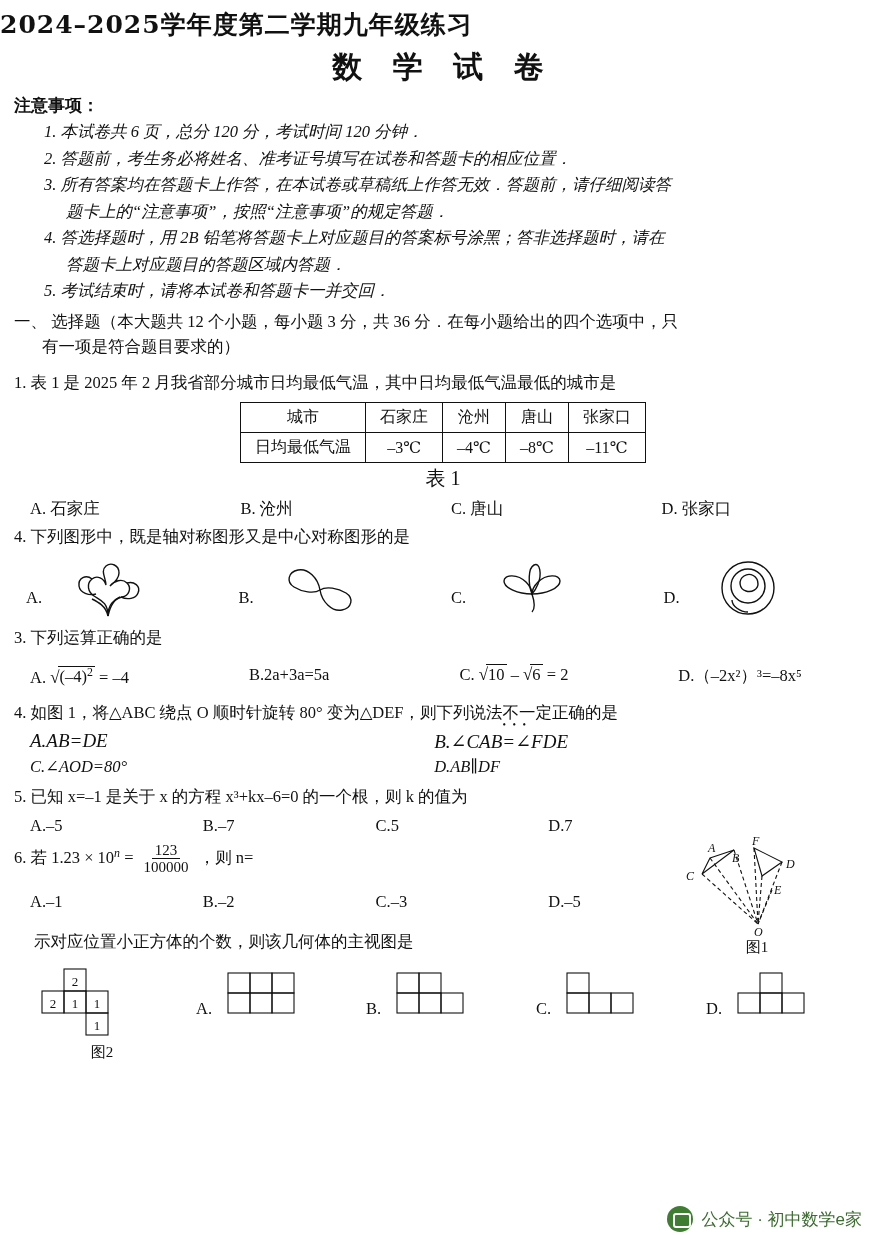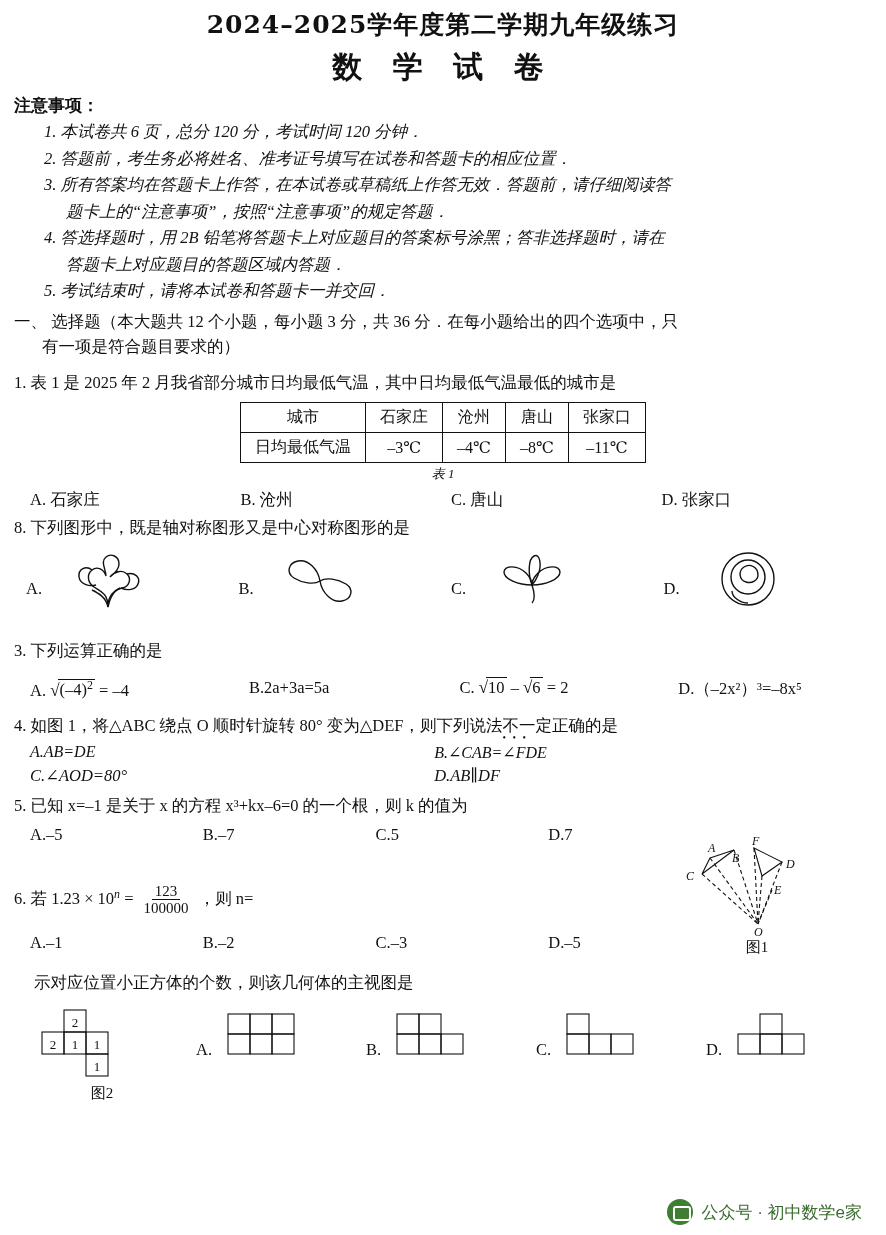--- a/index.html
+++ b/index.html
@@ -15,21 +15,20 @@
     position: relative;
     overflow: hidden;
   }
   .page {
     position: relative;
     width: 886px;
     height: 1235px;
     padding: 0;
   }
   .title1 {
-    text-align: center;
     font-family: "DejaVu Serif", serif;
     font-weight: bold;
     font-size: 25px;
     letter-spacing: 1px;
     margin: 8px 0 0 0;
   }
   .title2 {
     text-align: center;
     font-family: "DejaVu Serif", serif;
     font-weight: bold;
@@ -92,23 +91,22 @@
     border-radius: 10px;
   }
   table.tbl td {
     border: 1px solid #111;
     padding: 4px 14px;
     text-align: center;
     white-space: nowrap;
   }
   .tbl-cap {
     text-align: center;
-    font-size: 13px;
+    font-size: 20px;
     margin-top: 2px;
-    font-style: italic;
   }
   .fig-row {
     display: flex;
     margin: 4px 10px 0 26px;
     align-items: flex-end;
   }
   .fig-cell {
     width: 25%;
     display: flex;
     align-items: flex-end;
@@ -153,21 +151,21 @@
     right: 34px;
     top: 820px;
     width: 190px;
     text-align: center;
   }
   .fig1-cap { font-size: 15px; margin-top: 0px; }
   .grid-cap { font-size: 15px; }
   .wm {
     position: absolute;
     right: 24px;
-    bottom: 18px;
+    bottom: 11px;
     display: flex;
     align-items: center;
     gap: 8px;
     font-size: 17px;
     color: #3b6b2f;
     font-family: "Liberation Sans", sans-serif;
   }
   .wm .circ {
     width: 26px; height: 26px; border-radius: 50%;
     background: #3f7d33;
@@ -228,21 +226,21 @@
   </tbody>
     </table>
   <div class="tbl-cap">表 1</div>
   <div class="opts">
     <div>A. 石家庄</div>
     <div>B. 沧州</div>
     <div>C. 唐山</div>
     <div>D. 张家口</div>
   </div>
 
-  <div class="q">8. 下列图形中，既是轴对称图形又是中心对称图形的是</div>
+  <div class="q">4. 下列图形中，既是轴对称图形又是中心对称图形的是</div>
   <div class="fig-row">
     <div class="fig-cell">
       <span class="fig-label">A.</span>
       <svg width="120" height="70" viewBox="0 0 120 70">
         <g fill="none" stroke="#111" stroke-width="1.4">
           <path d="M60 62 C60 48 52 46 46 42 C40 38 38 30 44 25 C49 21 56 24 58 31
                    C58 24 52 17 58 12 C63 8 71 11 71 19 C71 25 66 29 62 32
                    C66 27 74 24 79 29 C84 34 81 42 74 43 C68 44 63 48 60 62 Z"></path>
           <path d="M60 62 C60 50 66 46 72 43"></path>
           <path d="M60 62 C58 52 50 48 44 45"></path>
@@ -277,42 +275,42 @@
         <g fill="none" stroke="#111" stroke-width="1.4">
           <circle cx="62" cy="34" r="26"></circle>
           <circle cx="62" cy="32" r="17"></circle>
           <path d="M72 30 C72 22 64 18 58 22 C52 26 53 35 60 37 C66 39 72 35 72 30"></path>
           <path d="M62 58 C54 58 46 52 46 46"></path>
         </g>
       </svg>
     </div>
   </div>
 
-  <div class="q" style="margin-top:24px">3. 下列运算正确的是</div>
+  <div class="q" style="margin-top:2px">3. 下列运算正确的是</div>
   <div class="opts wide" style="margin-top:14px">
     <div>
       <span>A.</span>
       <span class="sqrt"><span class="rad">√</span><span class="bar"><span>(–4)</span><sup>2</sup></span></span>
       <span>= –4</span>
     </div>
     <div>B.2a+3a=5a</div>
     <div>
       <span>C.</span>
       <span class="sqrt"><span class="rad">√</span><span class="bar">10</span></span>
       <span>–</span>
       <span class="sqrt"><span class="rad">√</span><span class="bar">6</span></span>
       <span>= 2</span>
     </div>
     <div>D.（–2x²）³=–8x⁵</div>
   </div>
 
   <div class="q" style="margin-top:14px">
     <span>4. 如图 1，将△ABC 绕点 O 顺时针旋转 80°  变为△DEF，则下列说法</span><span class="dotted-under"><span>不一定</span><span class="dots">• • •</span></span><span>正确的是</span>
   </div>
-  <div style="display:flex; margin:4px 14px 0 30px; font-size:16px;">
+  <div style="display:flex; margin:4px 14px 0 30px; font-size:19px;">
     <div style="width:48%" class="it">A.AB=DE</div>
     <div style="width:52%" class="it">B.∠CAB=∠FDE</div>
   </div>
   <div style="display:flex; margin:4px 14px 0 30px; font-size:16.5px;">
     <div style="width:48%" class="it">C.∠AOD=80°</div>
     <div style="width:52%" class="it">D.AB∥DF</div>
   </div>
 
   <div class="fig1-wrap">
     <svg width="190" height="110" viewBox="0 0 190 110">
@@ -343,21 +341,21 @@
   </div>
 
   <div class="q" style="margin-top:8px">5. 已知 x=–1 是关于 x 的方程 x³+kx–6=0 的一个根，则 k 的值为</div>
   <div class="opts" style="width:78%">
     <div>A.–5</div>
     <div>B.–7</div>
     <div>C.5</div>
     <div>D.7</div>
   </div>
 
-  <div class="q" style="margin-top:38px">
+  <div class="q" style="margin-top:6px">
     <span>6. 若 1.23 × 10</span><sup class="it">n</sup>
     <span>=</span>
     <span class="frac">
       <span class="num">123</span><br>
       <span class="den">100000</span>
     </span>
     <span>，则 n=</span>
   </div>
   <div class="opts" style="width:78%; margin-top:16px">
     <div>A.–1</div>

